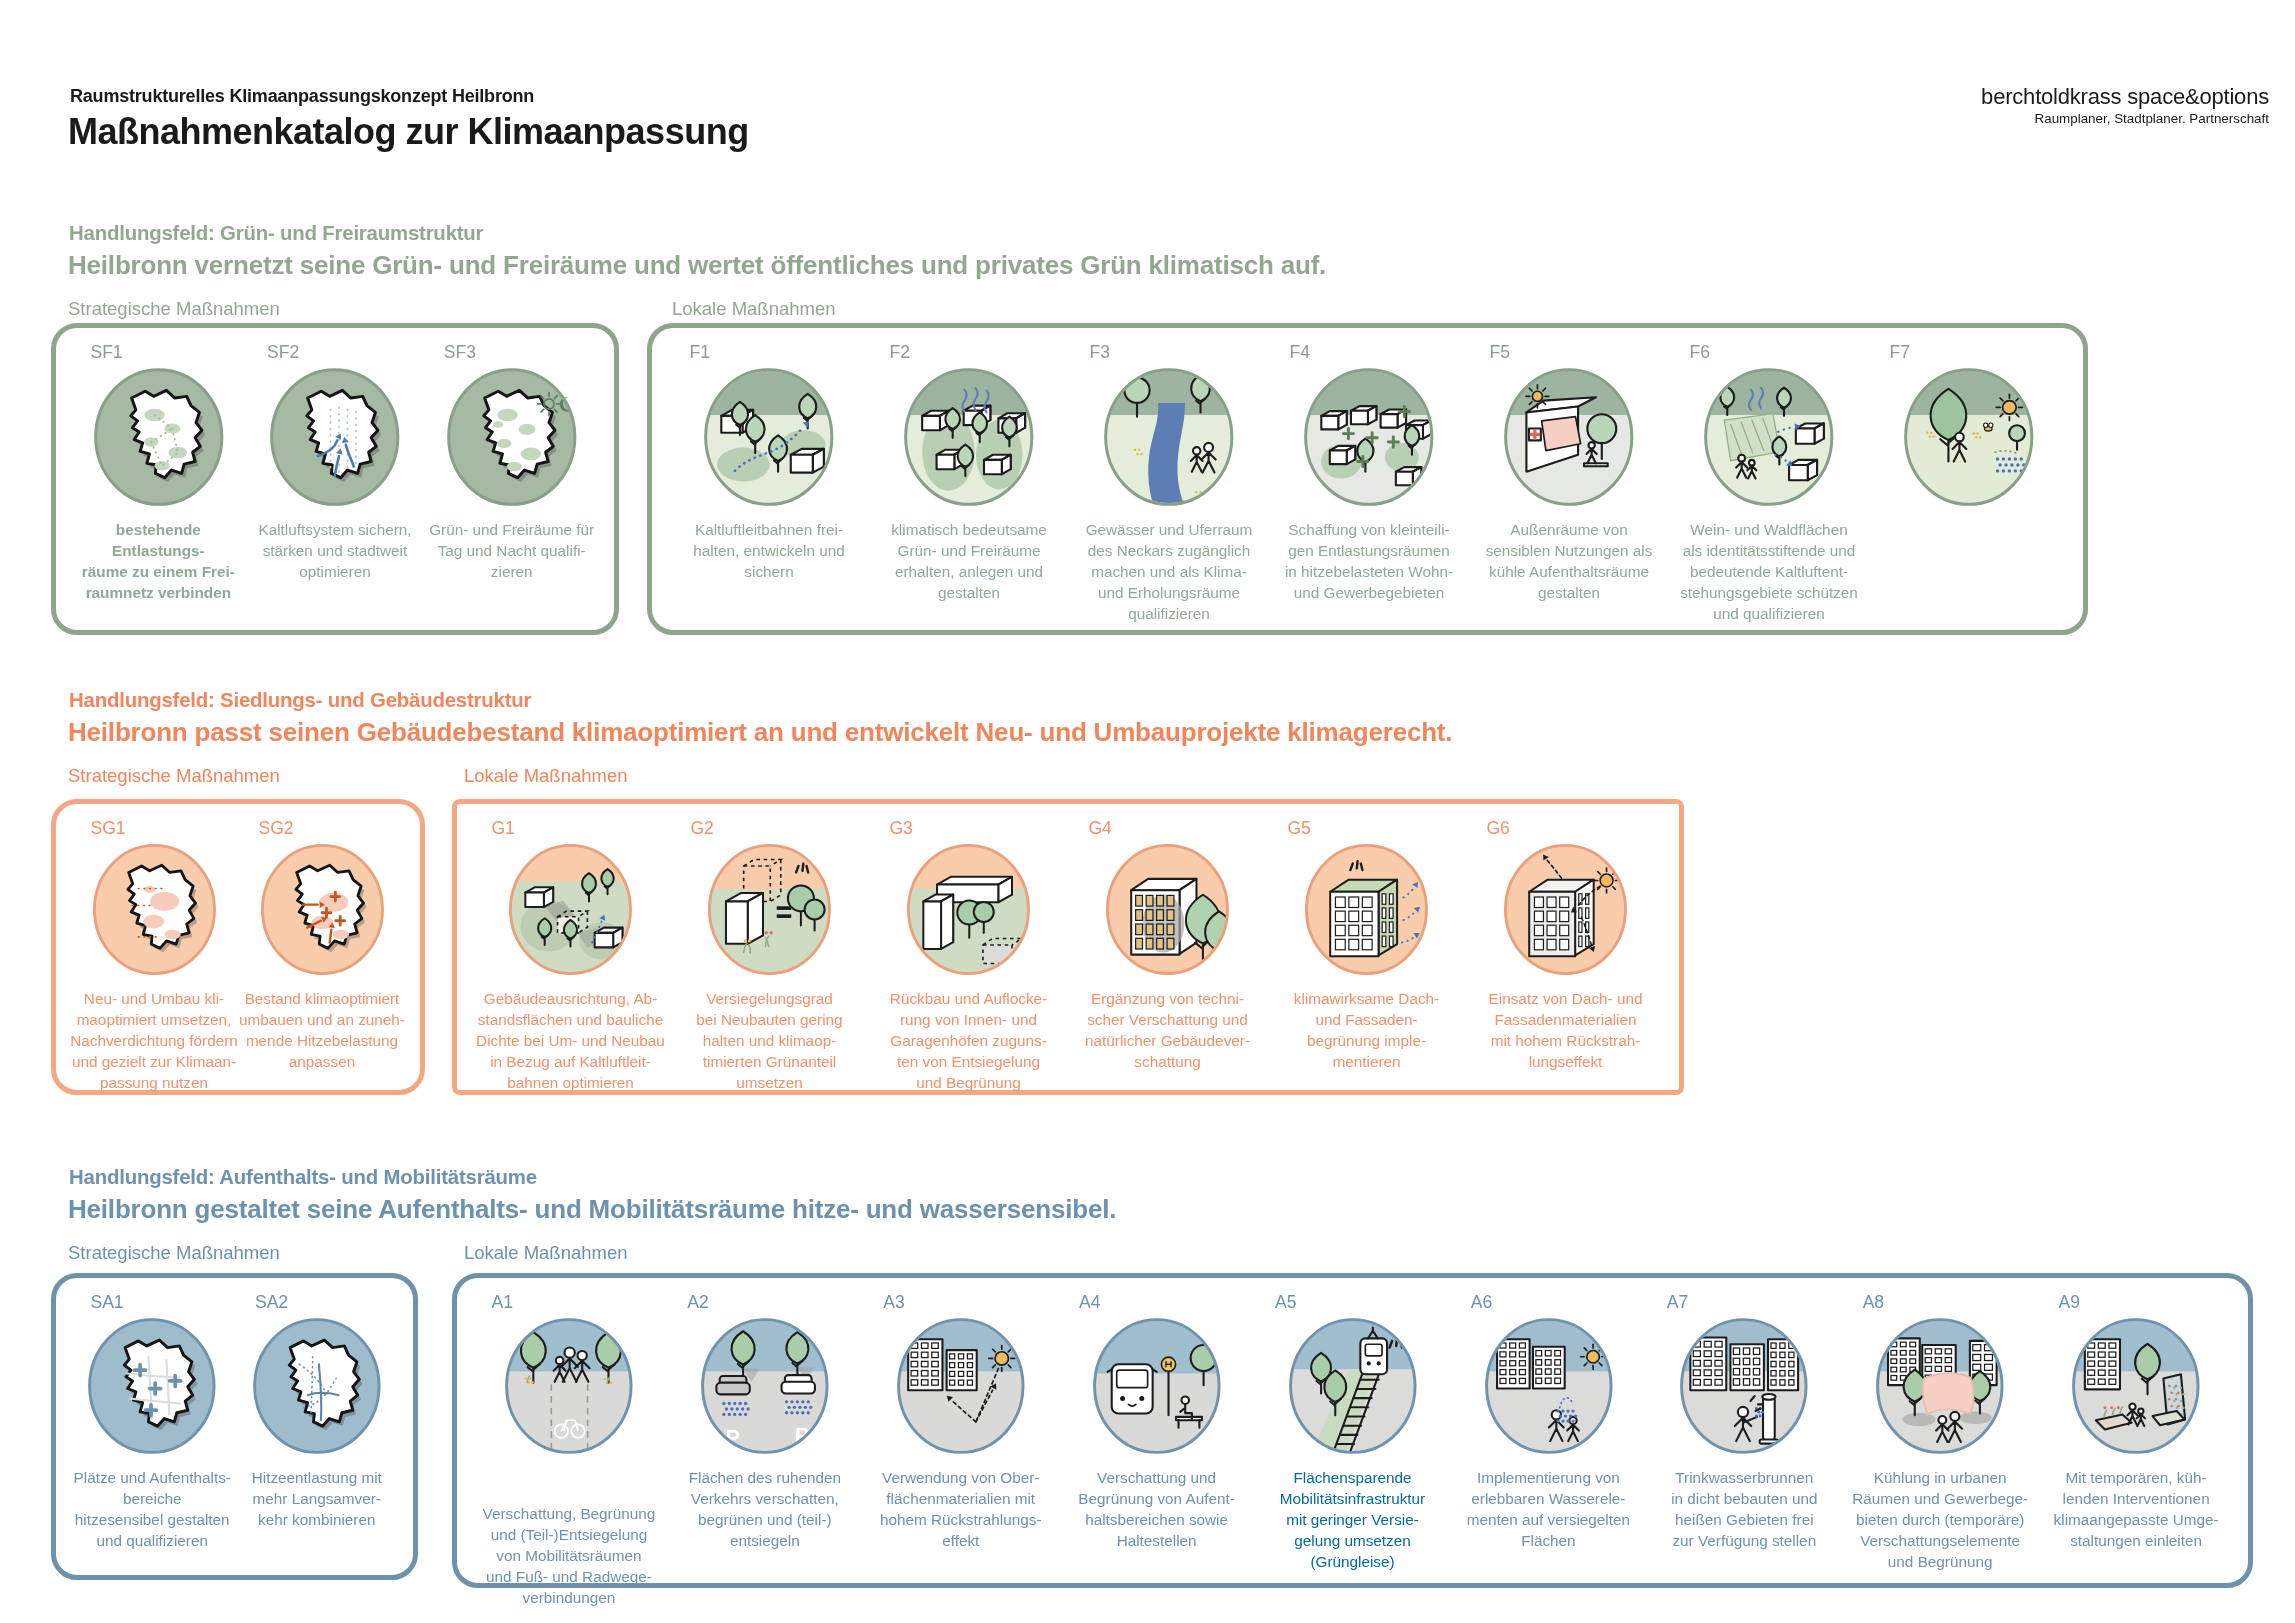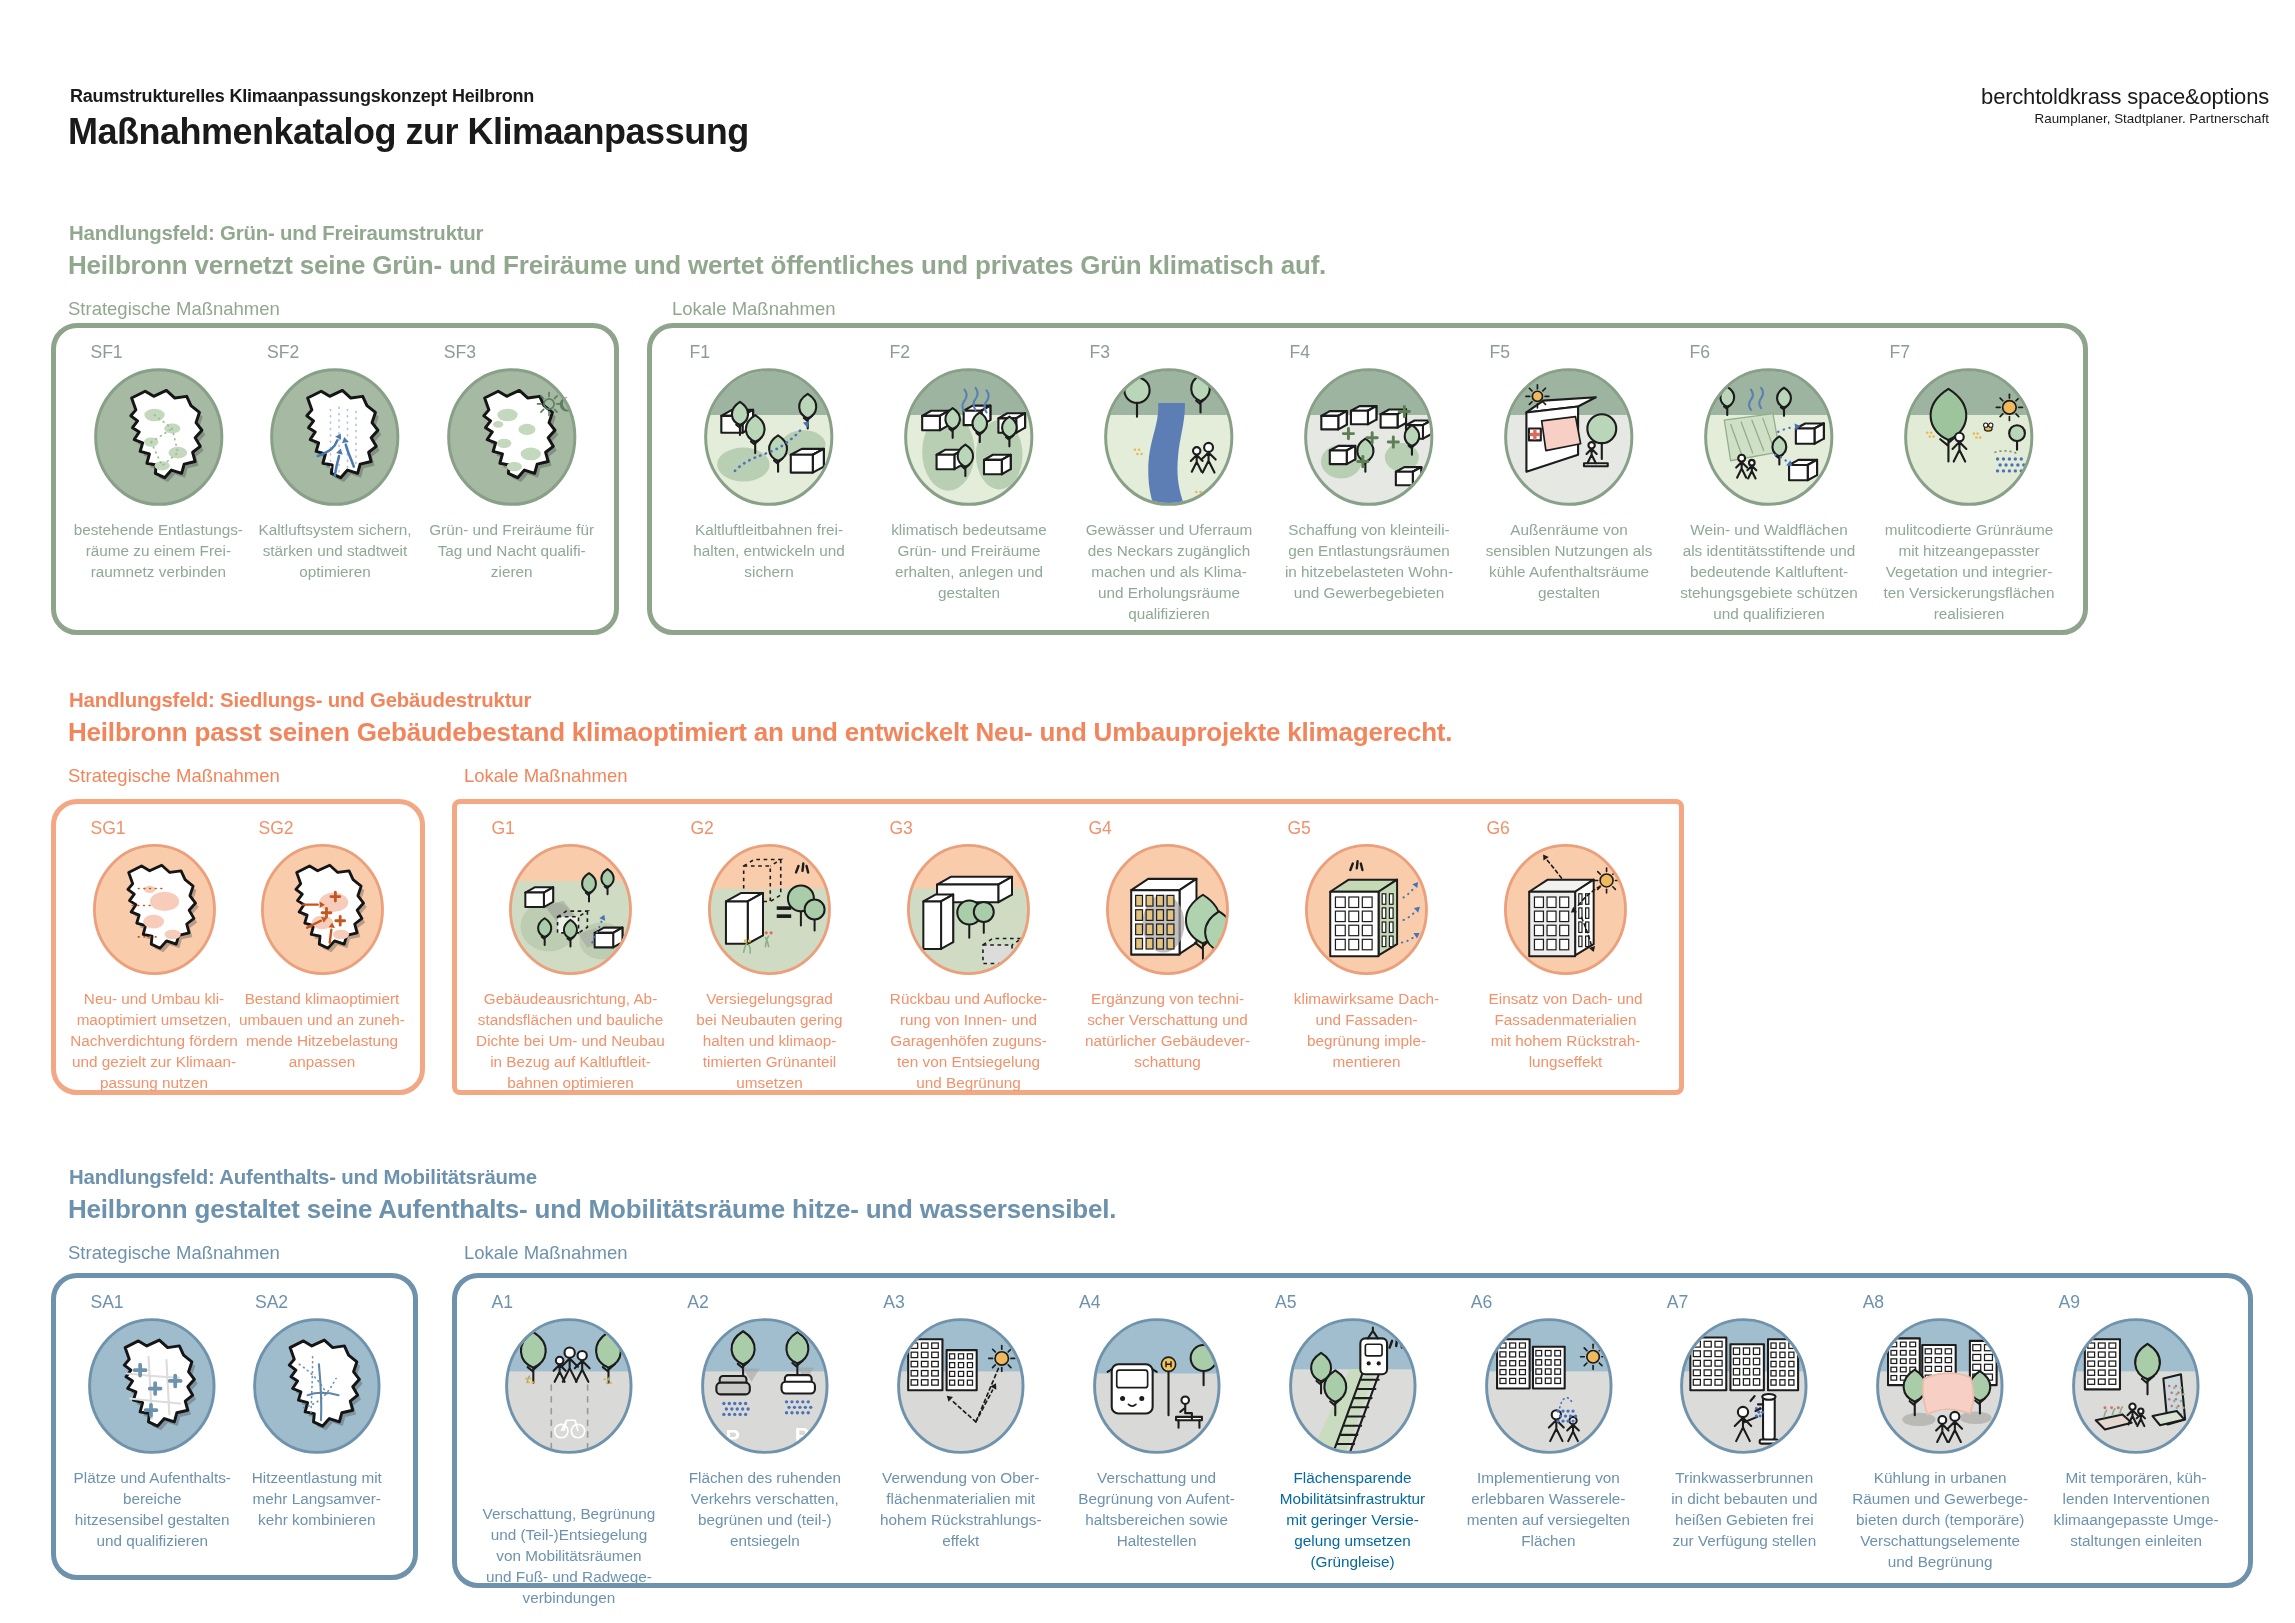--- a/index.html
+++ b/index.html
@@ -61,21 +61,21 @@
               <path d="M96,78 L128,62 L148,74 L178,60 L198,78 L226,74 L236,96 L256,112 L248,136 L262,154 L246,172 L258,192 L240,206 L246,228 L220,234 L214,256 L190,248 L174,266 L152,256 L154,236 L132,232 L138,210 L116,204 L122,184 L102,176 L114,158 L98,148 L110,132 L94,120 L106,106 Z" transform="translate(8,10)" fill="rgba(70,70,70,.35)"></path>
               <path d="M96,78 L128,62 L148,74 L178,60 L198,78 L226,74 L236,96 L256,112 L248,136 L262,154 L246,172 L258,192 L240,206 L246,228 L220,234 L214,256 L190,248 L174,266 L152,256 L154,236 L132,232 L138,210 L116,204 L122,184 L102,176 L114,158 L98,148 L110,132 L94,120 L106,106 Z" fill="#fff" stroke="#151515" stroke-width="7" stroke-linejoin="round"></path>
               <ellipse cx="150" cy="118" rx="24" ry="15" fill="#C3D8BC"></ellipse>
               <ellipse cx="192" cy="150" rx="19" ry="12" fill="#C3D8BC"></ellipse>
               <ellipse cx="142" cy="182" rx="17" ry="11" fill="#C3D8BC"></ellipse>
               <ellipse cx="205" cy="207" rx="22" ry="14" fill="#C3D8BC"></ellipse>
               <ellipse cx="168" cy="238" rx="18" ry="11" fill="#C3D8BC"></ellipse>
               <path d="M150,118 L192,150 L205,207 M142,182 L192,150 M142,182 L168,238 L205,207" fill="none" stroke="#9DBB98" stroke-width="4" stroke-dasharray="2 11" stroke-linecap="round"></path>
               <ellipse cx="160" cy="170" rx="149" ry="159" fill="none" stroke="#87A087" stroke-width="7"></ellipse>
             </svg></div>
-          <div class="mtext" style="color: rgb(143, 168, 151);">bestehende Entlastungs-
+          <div class="mtext" style="color: rgb(143, 168, 151); font-weight: bold;">bestehende Entlastungs-
 räume zu einem Frei-
 raumnetz verbinden</div>
         </div>
         <div class="measure">
           <div class="mcode" style="color: rgb(140, 156, 146);">SF2</div>
           <div class="micon"><svg viewBox="0 0 320 340" xmlns="http://www.w3.org/2000/svg">
               <ellipse cx="160" cy="170" rx="149" ry="159" fill="#A5B9A3"></ellipse>
               <path d="M96,78 L128,62 L148,74 L178,60 L198,78 L226,74 L236,96 L256,112 L248,136 L262,154 L246,172 L258,192 L240,206 L246,228 L220,234 L214,256 L190,248 L174,266 L152,256 L154,236 L132,232 L138,210 L116,204 L122,184 L102,176 L114,158 L98,148 L110,132 L94,120 L106,106 Z" transform="translate(8,10)" fill="rgba(70,70,70,.35)"></path>
               <path d="M96,78 L128,62 L148,74 L178,60 L198,78 L226,74 L236,96 L256,112 L248,136 L262,154 L246,172 L258,192 L240,206 L246,228 L220,234 L214,256 L190,248 L174,266 L152,256 L154,236 L132,232 L138,210 L116,204 L122,184 L102,176 L114,158 L98,148 L110,132 L94,120 L106,106 Z" fill="#fff" stroke="#151515" stroke-width="7" stroke-linejoin="round"></path>
               <path d="M150,105 V250 M170,100 V255 M190,105 V250 M210,110 V245" fill="none" stroke="#AFC4DE" stroke-width="4" stroke-dasharray="2 13" stroke-linecap="round"></path>
@@ -435,25 +435,20 @@
                 <circle cx="276" cy="236" r="4" fill="#4a72b8"></circle>
                 <circle cx="290" cy="236" r="4" fill="#4a72b8"></circle>
                 <circle cx="228" cy="250" r="4" fill="#4a72b8"></circle>
                 <circle cx="242" cy="250" r="4" fill="#4a72b8"></circle>
                 <circle cx="256" cy="250" r="4" fill="#4a72b8"></circle>
                 <circle cx="270" cy="250" r="4" fill="#4a72b8"></circle>
                 <circle cx="284" cy="250" r="4" fill="#4a72b8"></circle>
               </g>
               <ellipse cx="160" cy="170" rx="149" ry="159" fill="none" stroke="#87A087" stroke-width="7"></ellipse>
             </svg></div>
-          <div class="mtext" style="color: rgb(143, 168, 151);">mulitcodierte Grünräume
-mit hitzeangepasster
-Vegetation und integrier-
-ten Versickerungsflächen
-realisieren</div>
         </div>
       </div>
     </div>
     <div class="section" id="sec-1">
       <div class="abs hf" style="color: rgb(242, 133, 91);">Handlungsfeld: Siedlungs- und Gebäudestruktur</div>
       <div class="abs statement" style="color: rgb(242, 133, 91);">Heilbronn passt seinen Gebäudebestand klimaoptimiert an und entwickelt Neu- und Umbauprojekte klimagerecht.</div>
       <div class="abs grouplabel lab-strat" style="color: rgb(242, 133, 91);">Strategische Maßnahmen</div>
       <div class="abs grouplabel lab-loc" style="color: rgb(242, 133, 91);">Lokale Maßnahmen</div>
       <div class="mbox box-strat" style="border-color: rgb(243, 167, 131);">
         <div class="measure">

